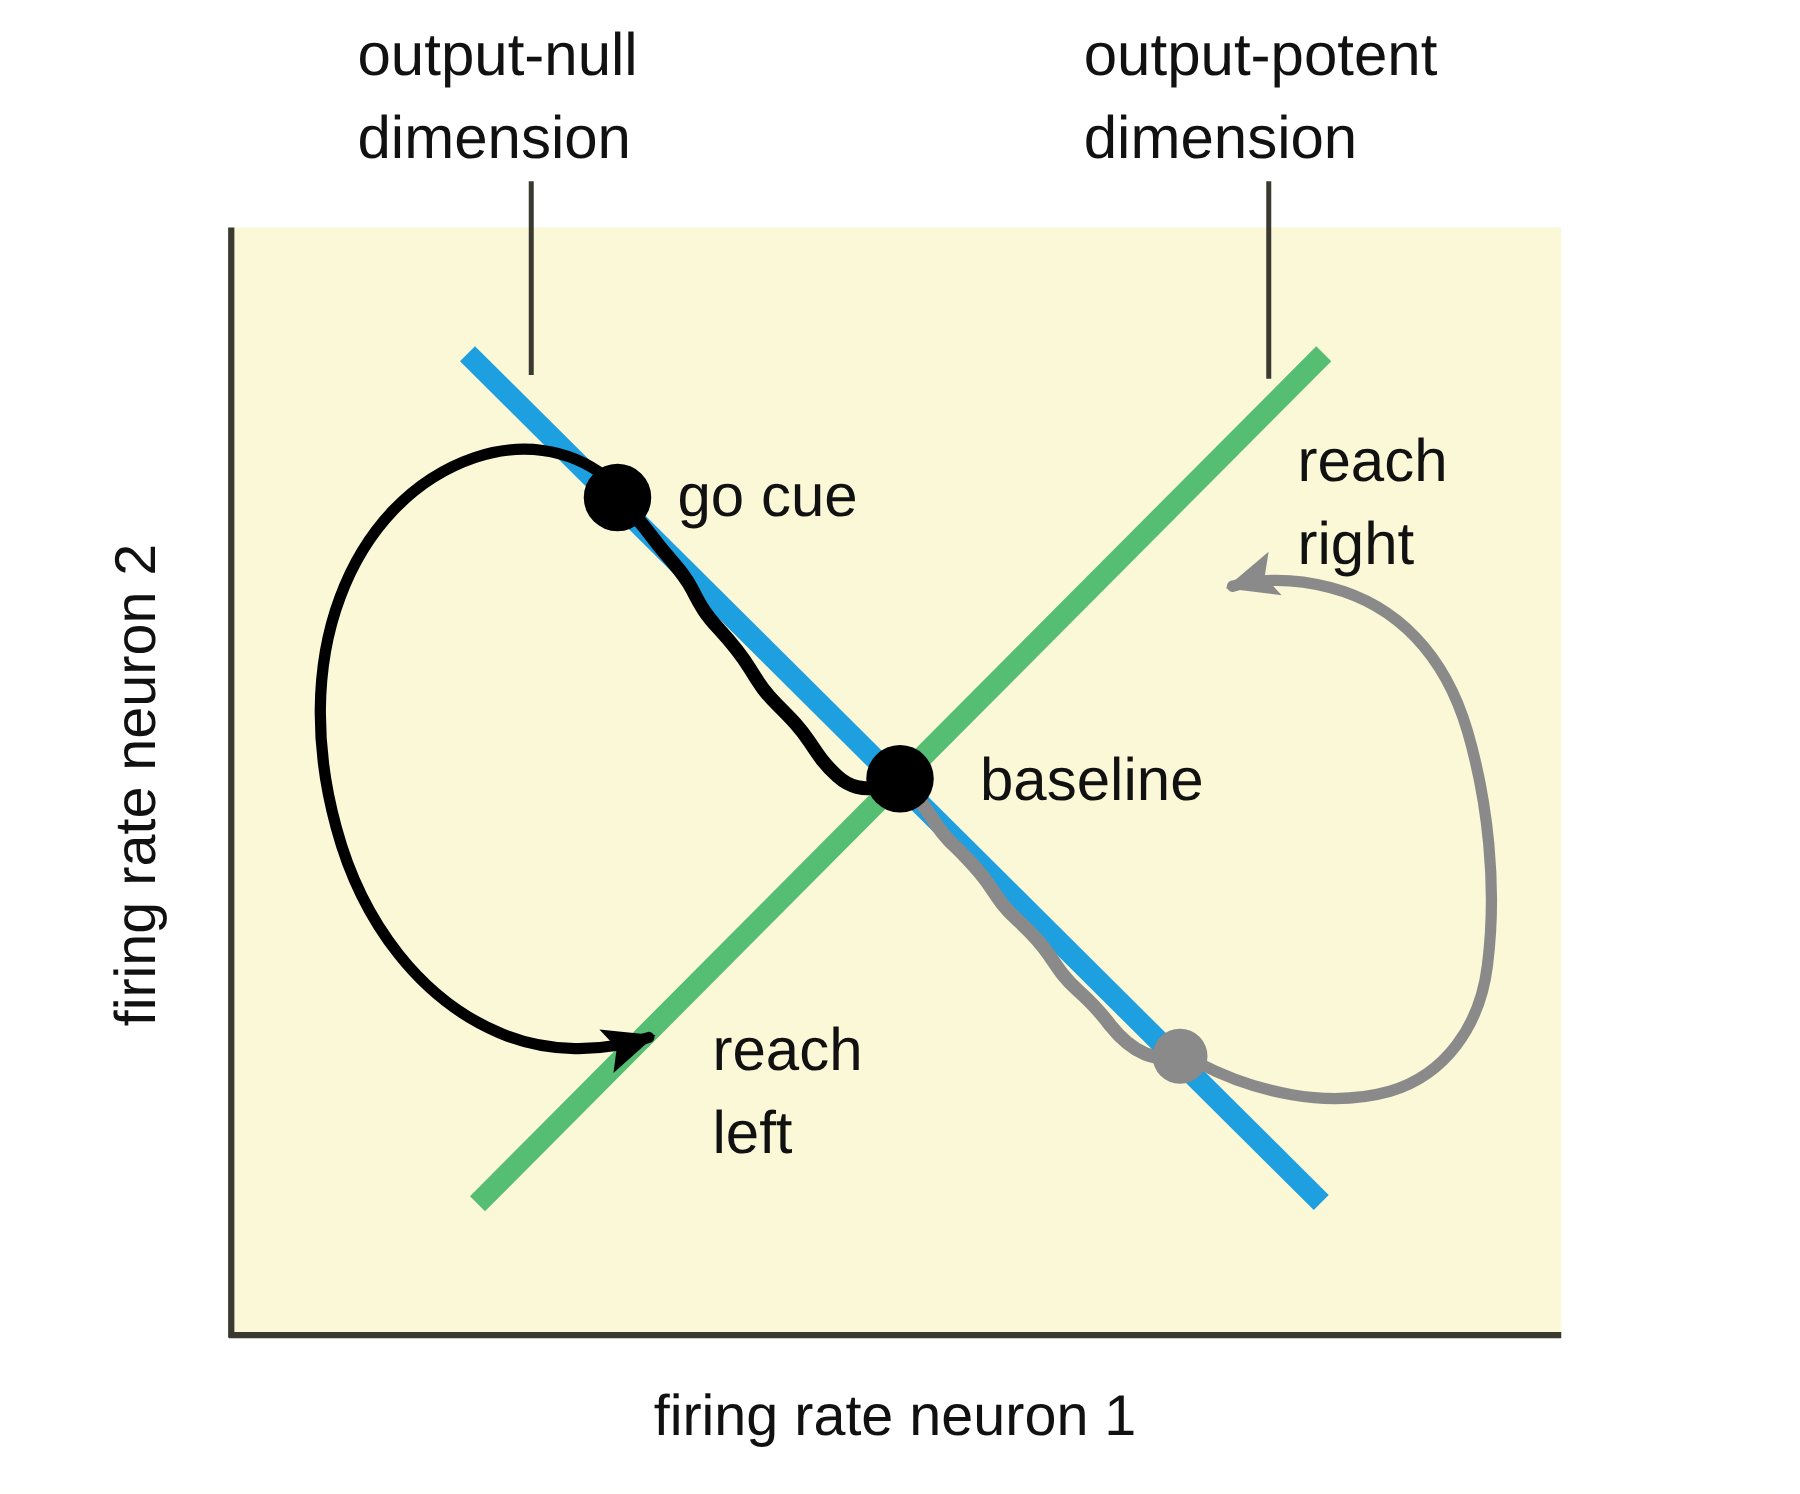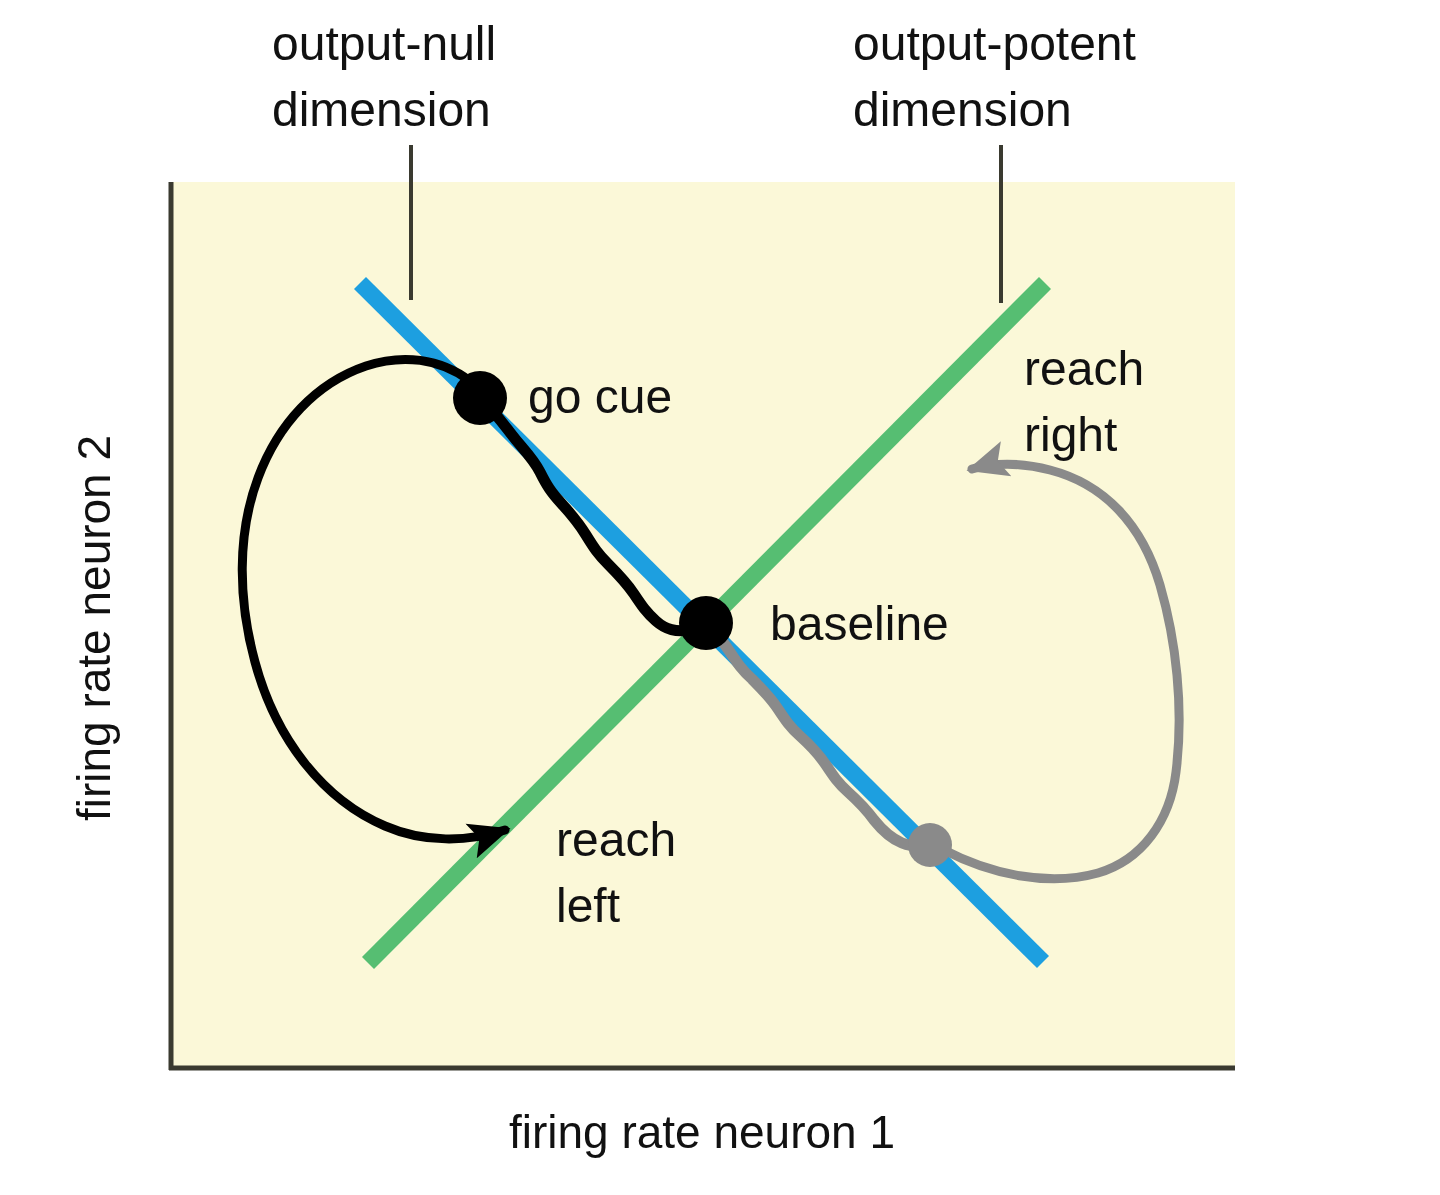--- a/index.html
+++ b/index.html
@@ -9,21 +9,21 @@
   }
   body {
     width: 1440px;
     height: 1195px;
     font-family: "Liberation Sans", sans-serif;
     position: relative;
     overflow: hidden;
   }
   #stage {
     position: absolute;
-    left: 0; top: 0;
+    left: 14px; top: 0;
     width: 1228px;
     height: 1195px;
   }
   svg { display: block; }
   .anno-text {
     font-family: "Liberation Sans", sans-serif;
     font-size: 48px;
     fill: #111111;
   }
   .axis-text {

